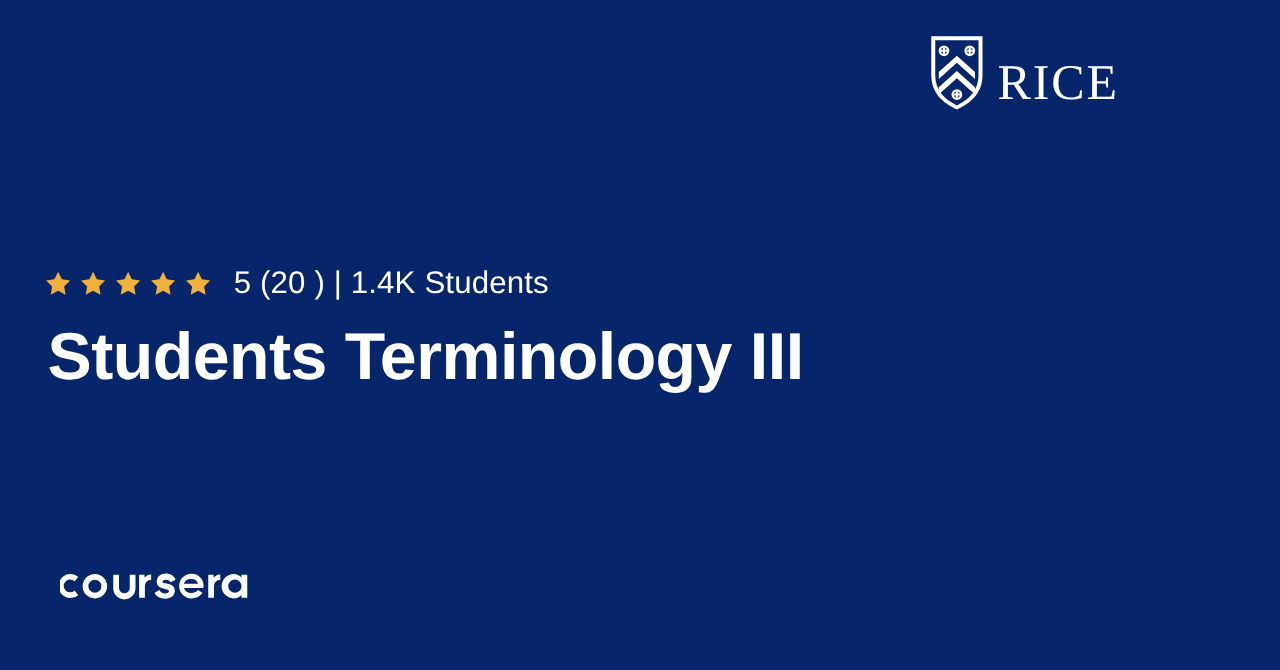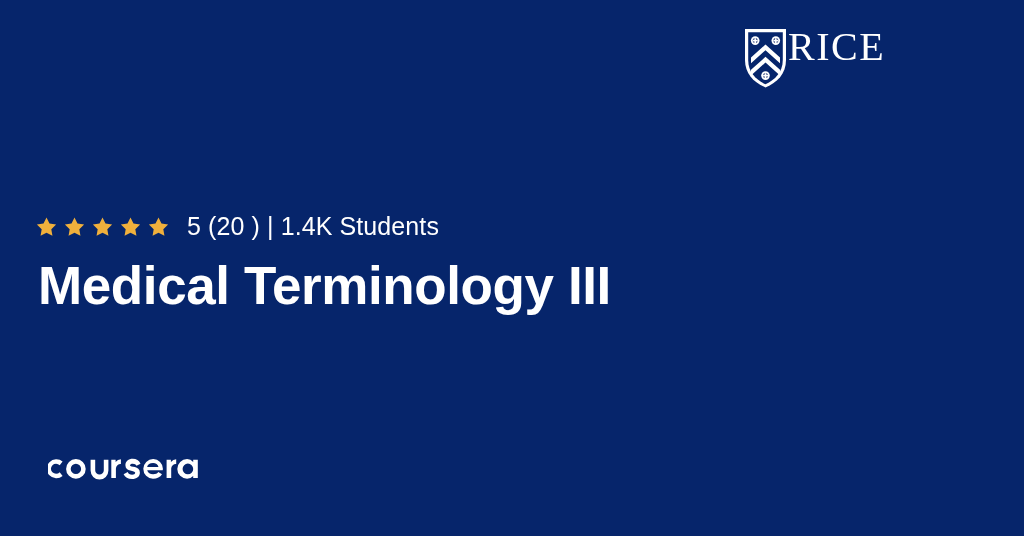--- a/index.html
+++ b/index.html
@@ -22,22 +22,22 @@
     overflow: hidden;
   }
 
   
   #university-logo {
     position: absolute;
     left: 743px;
     top: 27px;
     height: 62px;
     display: flex;
-    align-items: flex-start;
-    gap: 0;
+    align-items: flex-end;
+    gap: 10px;
   }
   #shield-icon {
     width: 45px;
     height: 62px;
     display: block;
   }
   #university-wordmark {
     font-family: "Liberation Serif", "DejaVu Serif", serif;
     font-size: 40px;
     line-height: 1;
@@ -164,21 +164,21 @@
                  L6.5 15 L1 9.6 L8.6 8.5 Z" fill="#F0B03C"></path>
       </svg>
       <svg class="star-icon" viewBox="0 0 24 24" xmlns="http://www.w3.org/2000/svg">
         <path d="M12 1.6 L15.4 8.5 L23 9.6 L17.5 15 L18.8 22.6 L12 19 L5.2 22.6
                  L6.5 15 L1 9.6 L8.6 8.5 Z" fill="#F0B03C"></path>
       </svg>
     </div>
     <div id="rating-text">5 (20 ) | 1.4K Students</div>
   </div>
 
-  <h1 id="course-title">Medical Terminology III</h1>
+  <h1 id="course-title">Students Terminology III</h1>
 
   <div id="platform-logo">
     <svg id="platform-wordmark-svg" viewBox="0 0 166 34" xmlns="http://www.w3.org/2000/svg">
       <g fill="#FFFFFF">
 
         <path d="M14.6 12.4 A9.6 9.6 0 1 0 14.6 27.1 L11.7 23.3
                  A5.1 5.1 0 1 1 11.7 16.2 Z"></path>
 
         <path d="M27.9 10.1 A9.8 9.8 0 1 0 27.9 29.7 A9.8 9.8 0 1 0 27.9 10.1 Z
                  M27.9 14.7 A5.2 5.2 0 1 1 27.9 25.1 A5.2 5.2 0 1 1 27.9 14.7 Z"></path>

